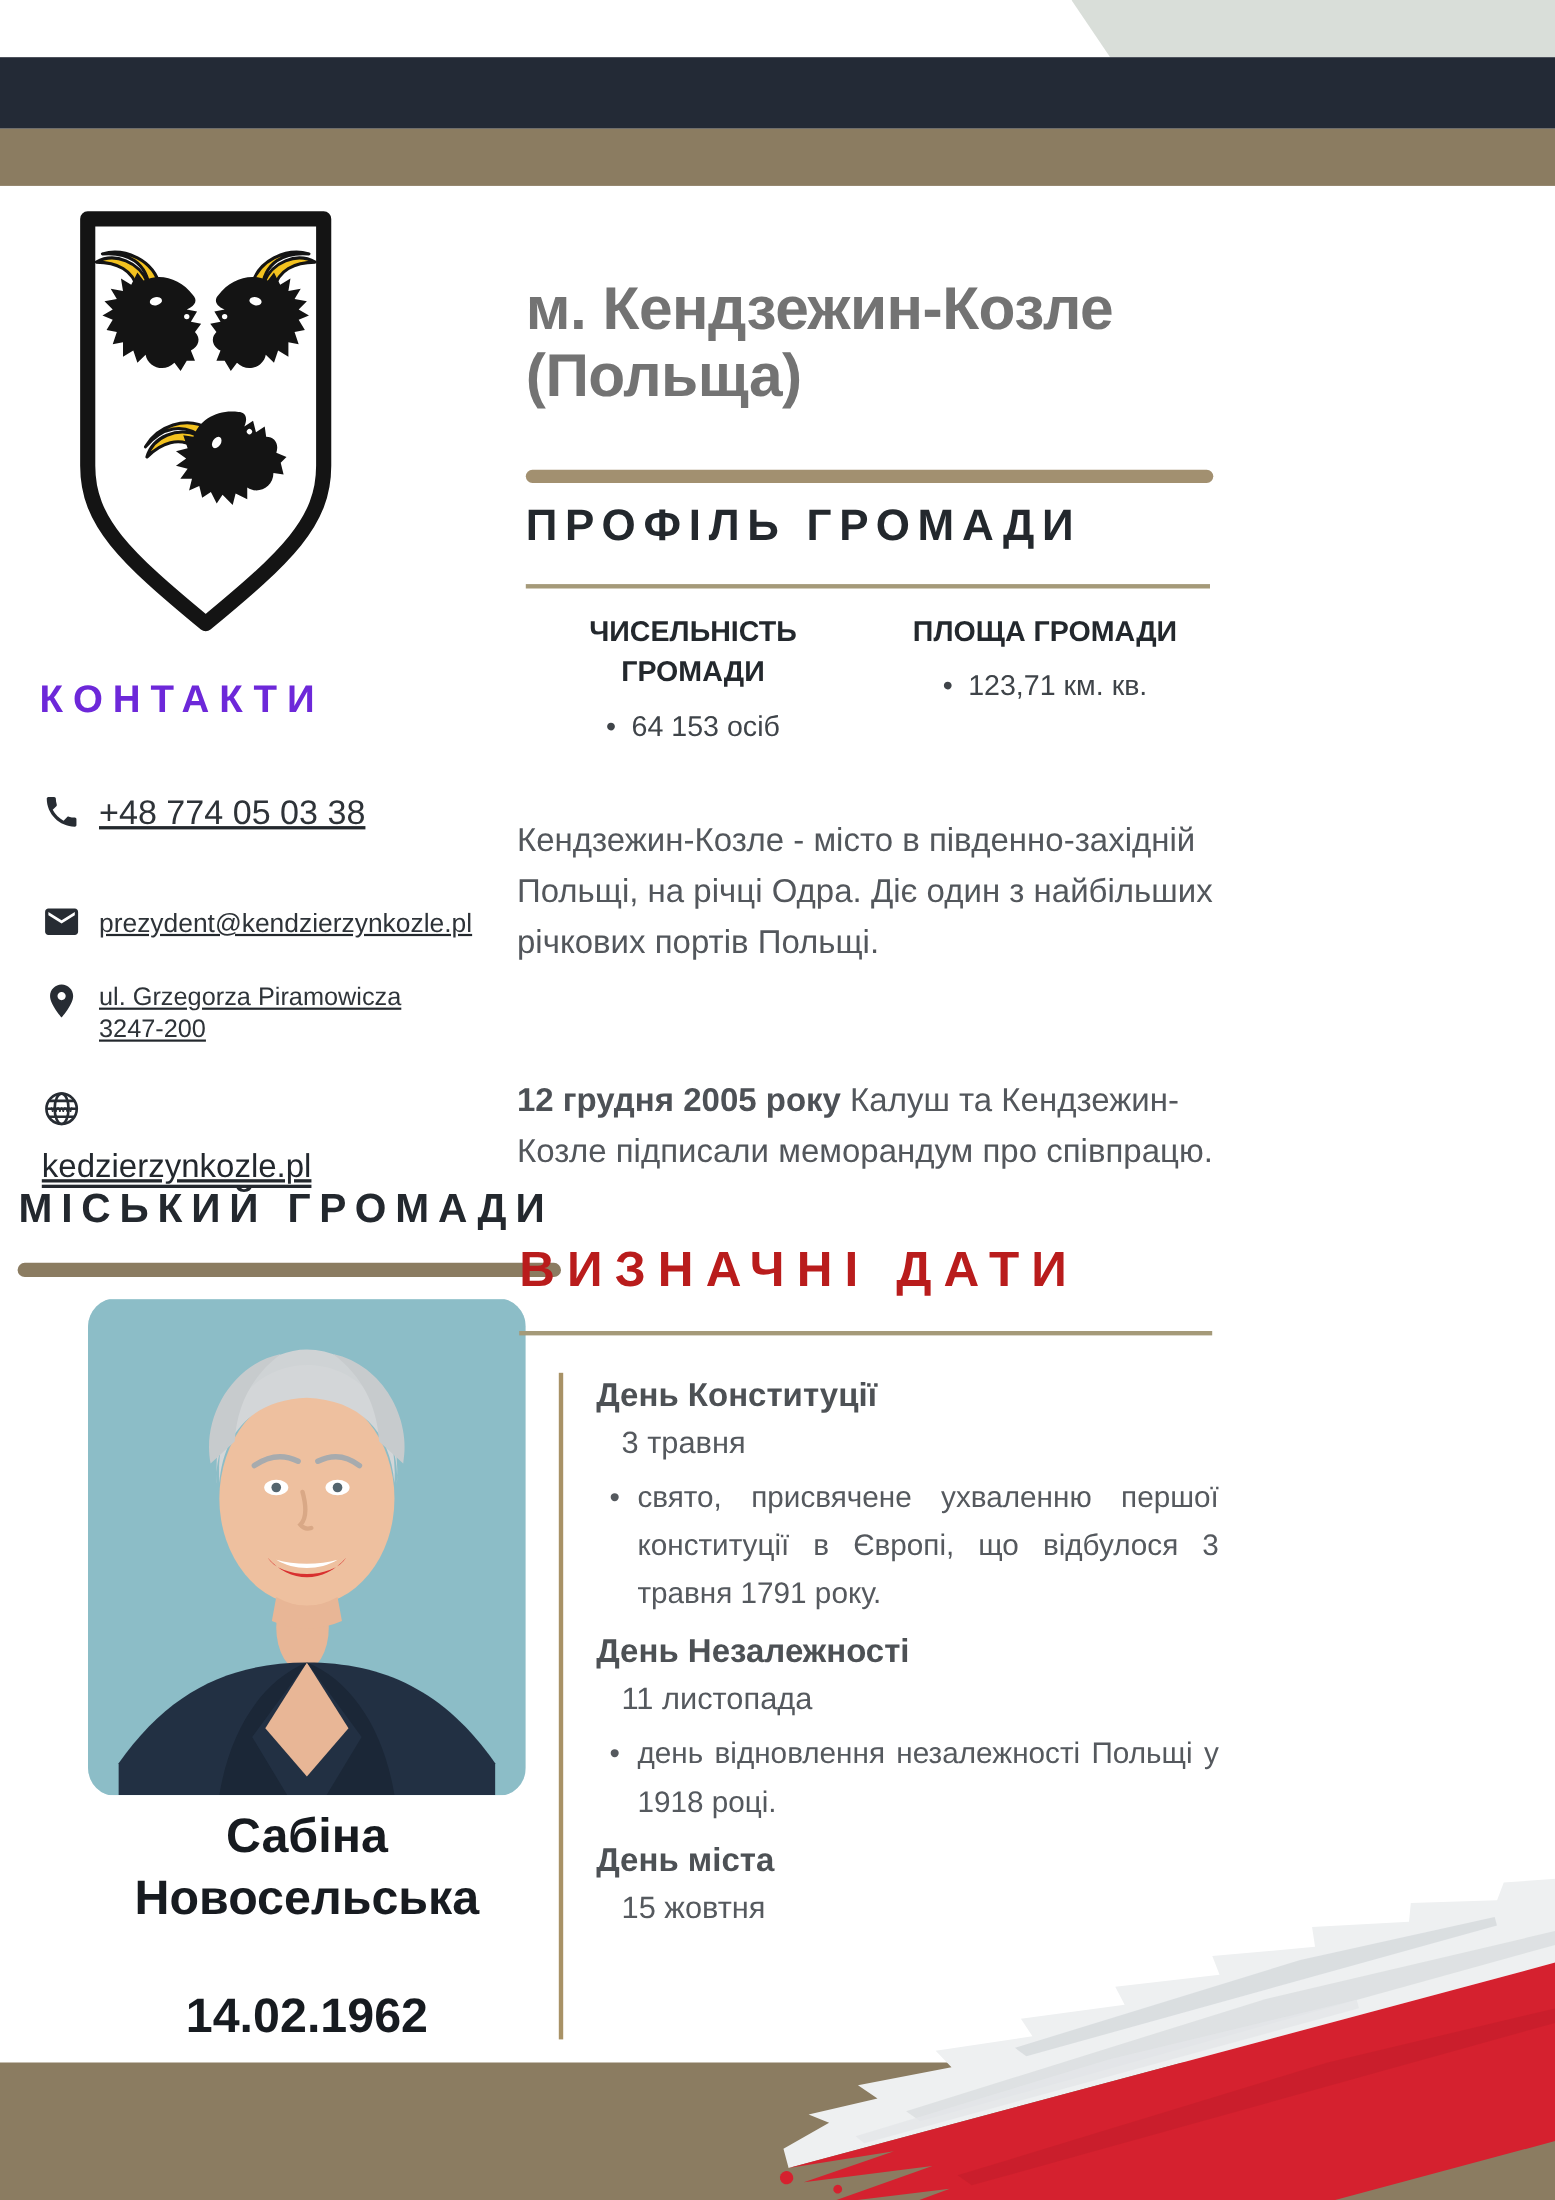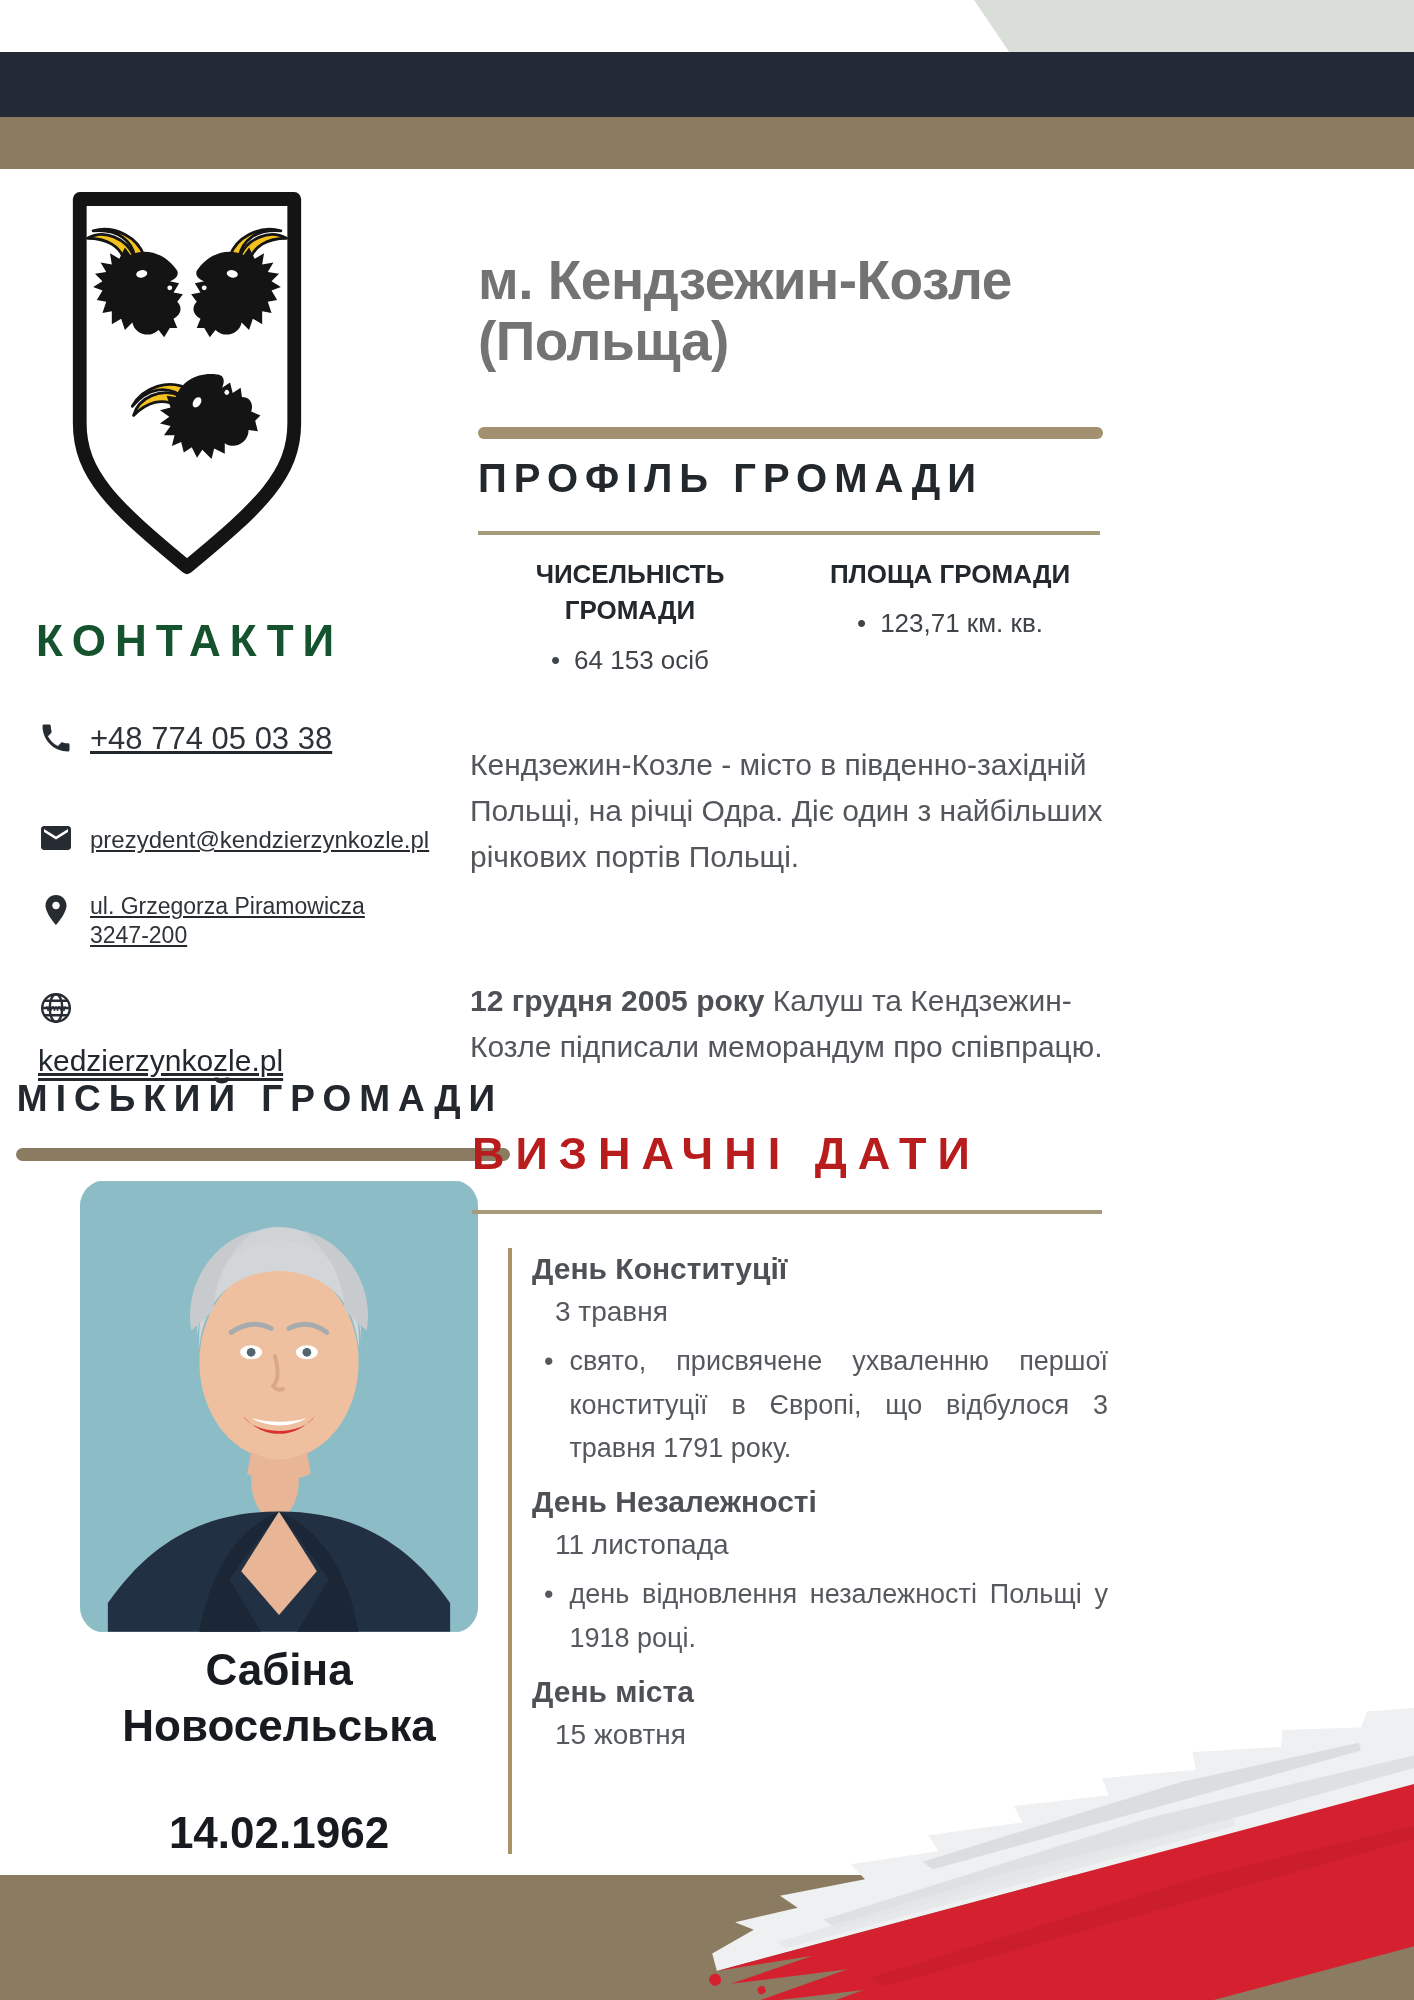--- a/index.html
+++ b/index.html
@@ -12,21 +12,21 @@
   
   .top-wedge{position:absolute;top:0;right:0;width:440px;height:52px;
     background:#d9ded9;clip-path:polygon(0 0,100% 0,100% 100%,8% 100%);}
   .bar-navy{position:absolute;top:52px;left:0;width:100%;height:65px;background:#232a36;}
   .bar-tan-top{position:absolute;top:117px;left:0;width:100%;height:52px;background:#8b7c61;}
   .bar-tan-bottom{position:absolute;top:1875px;left:0;width:100%;height:125px;background:#8b7c61;}
 
   
   .crest{position:absolute;left:64px;top:180px;width:246px;height:408px;}
   .contacts-title{position:absolute;left:36px;top:616px;margin:0;
-    font-size:44px;font-weight:700;letter-spacing:9px;color:#14532d;}
+    font-size:35px;font-weight:700;letter-spacing:9px;color:#6d28d9;}
   .c-row{position:absolute;left:38px;width:420px;display:flex;align-items:flex-start;gap:16px;text-decoration:underline;}
   .c-row .cicon{flex:none;width:36px;height:36px;color:#272c33;margin-top:2px;}
   .c-row .cicon svg{width:100%;height:100%;display:block;}
   .row-phone{top:718px;}  .row-phone .ctext{font-size:31px;color:#2e3338;margin-top:3px;}
   .row-email{top:818px;}  .row-email .ctext{font-size:24px;color:#2e3338;margin-top:8px;}
   .row-addr{top:890px;}   .row-addr .ctext{font-size:23px;line-height:1.25;color:#2e3338;margin-top:2px;}
   .row-web{top:988px;flex-direction:column;}    .row-web .ctext{font-size:30px;color:#23282e;text-decoration:underline;text-underline-offset:7px;text-decoration-thickness:3px;margin-top:2px;}
   .mayor-title{position:absolute;left:8px;top:1078px;width:504px;margin:0;text-align:center;
     font-size:37px;font-weight:600;letter-spacing:8px;color:#23282e;}
   .mayor-rule{position:absolute;left:16px;top:1148px;width:494px;height:13px;border-radius:7px;background:#8b7c61;}
@@ -51,21 +51,21 @@
   .stat-value .bullet{margin-right:14px;}
   .para{position:absolute;left:470px;width:648px;margin:0;
     font-size:30px;line-height:1.53;color:#53575c;}
   .desc{top:742px;}
   .memo{top:978px;}
   .memo b{color:#4d5156;}
   .dates-title{position:absolute;left:472px;top:1128px;margin:0;
     font-size:45px;font-weight:600;letter-spacing:11px;color:#b91c1c;}
   .dates-rule{position:absolute;left:472px;top:1210px;width:630px;height:4px;background:#a59a79;}
   .dates-block{position:absolute;left:508px;top:1248px;width:600px;min-height:606px;
-    border-left:4px solid #a89266;padding-left:20px;box-sizing:border-box;}
+    border-left:4px solid #a89266;padding-left:30px;box-sizing:border-box;}
   .d-name{font-size:30px;font-weight:700;color:#4d5155;margin:14px 0 10px;}
   .d-name:first-child{margin-top:4px;}
   .d-date{font-size:28px;color:#55595e;margin:0 0 12px 23px;}
   .d-note{display:flex;gap:16px;font-size:27px;color:#55595e;line-height:1.62;
     text-align:justify;margin:0 0 10px 12px;}
   .d-note .bullet{flex:none;}
 
   
   .flag{position:absolute;right:-14px;bottom:-8px;width:758px;height:442px;pointer-events:none;}
   .flag svg{width:100%;height:100%;display:block;}

